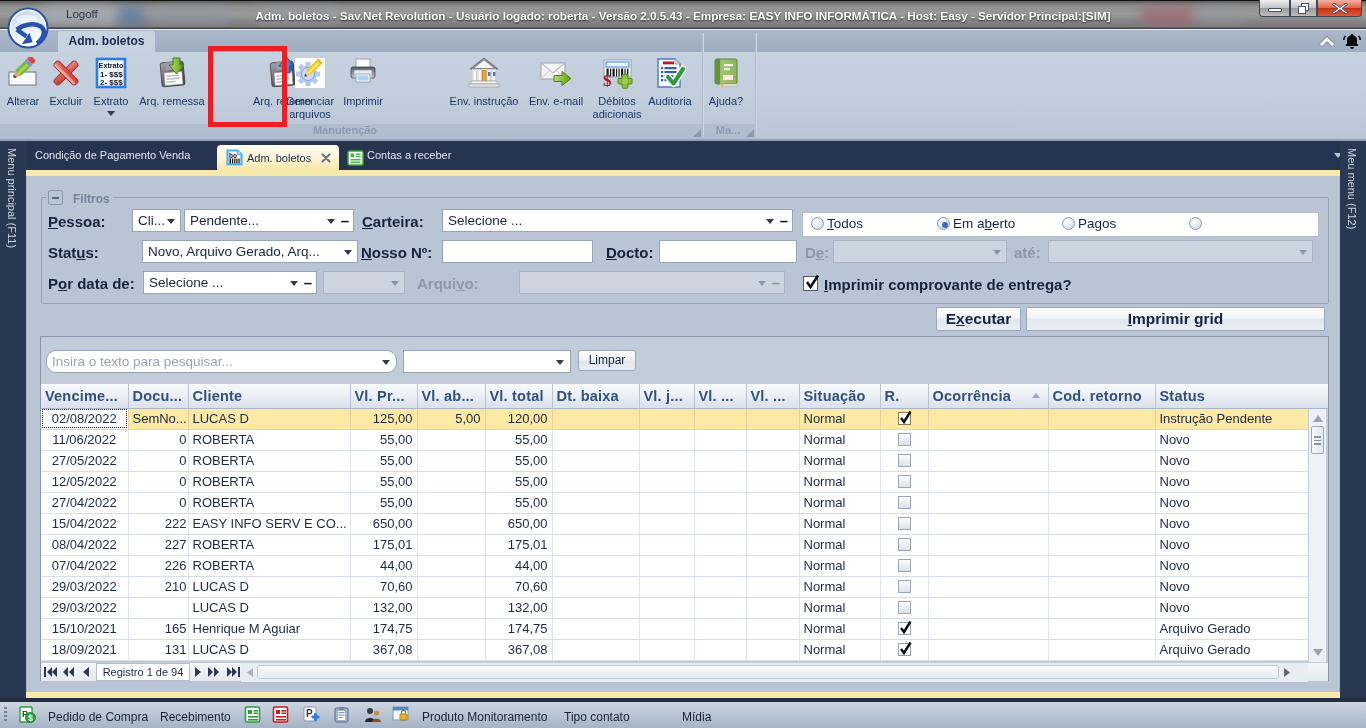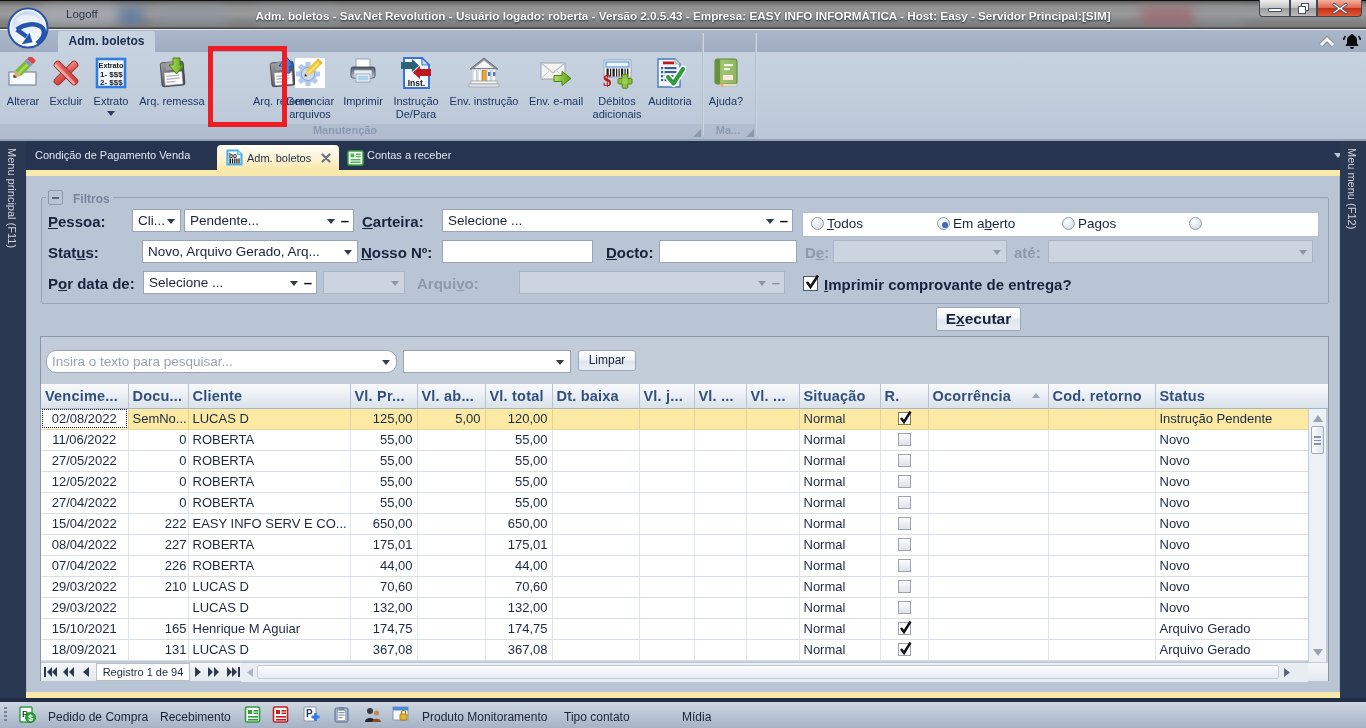--- a/index.html
+++ b/index.html
@@ -247,30 +247,20 @@
               </linearGradient>
             </defs>
         <rect x="4" y="10" width="24" height="11" rx="2" fill="url(#pb)" stroke="#3e4656" stroke-width=".8"></rect>
         <rect x="7" y="13" width="18" height="8" rx="1" fill="#e9edf3" stroke="#8a92a2" stroke-width=".7"></rect>
         <rect x="9" y="17" width="14" height="8" fill="#fdfdfd" stroke="#8a92a2" stroke-width=".8"></rect>
         <rect x="10.5" y="18.5" width="11" height="5" fill="#a8d4ee"></rect>
       </svg>
       <div class="lbl">Imprimir</div>
     </div>
 
-    <div class="ribtn" style="left:378px;width:76px;">
-      <svg class="ricon" viewBox="0 0 32 32">
-        <path d="M4 1 L22 1 L29 8 L29 31 L4 31 Z" fill="#f4f8fd" stroke="#3b74d8" stroke-width="2"></path>
-        <path d="M22 1 L22 8 L29 8 Z" fill="#cfe0f4" stroke="#3b74d8" stroke-width="1.2"></path>
-        <polygon points="1,5 12,5 12,2 19,8.5 12,15 12,12 1,12" fill="#2a6276"></polygon>
-        <polygon points="31,12 20,12 20,9 13,15.5 20,22 20,19 31,19" fill="#c0181f"></polygon>
-        <text x="16.5" y="29" font-size="8.5" font-weight="bold" fill="#111" text-anchor="middle" font-family="Liberation Sans">Inst.</text>
-      </svg>
-      <div class="lbl">Instrução<br>De/Para</div>
-    </div>
 
     <div class="ribtn" style="left:448px;width:72px;">
       <svg class="ricon" viewBox="0 0 32 32">
         <polygon points="16,1 2,12 30,12" fill="#8d929b" stroke="#6b7077" stroke-width="1"></polygon>
         <polygon points="16,3.5 6.5,11 25.5,11" fill="#f4f4f6"></polygon>
         <rect x="4" y="12" width="24" height="12" fill="#e8e9ec"></rect>
         <rect x="5" y="13" width="3.2" height="11" fill="#fdfdfe" stroke="#b0b3ba" stroke-width=".6"></rect>
         <rect x="10" y="13" width="3.2" height="11" fill="#fdfdfe" stroke="#b0b3ba" stroke-width=".6"></rect>
         <rect x="19" y="13" width="3.2" height="11" fill="#fdfdfe" stroke="#b0b3ba" stroke-width=".6"></rect>
         <rect x="24" y="13" width="3.2" height="11" fill="#fdfdfe" stroke="#b0b3ba" stroke-width=".6"></rect>
@@ -493,20 +483,21 @@
     </div>
 
 <div class="abs" style="left:803px;top:276px;width:15px;height:15px;background:#fff;border:1px solid #4a5a70;">
   <svg style="position:absolute;left:1px;top:-3px;" width="15" height="16" viewBox="0 0 15 16">
         <path d="M2 8 L5.5 13 L13 1.5" fill="none" stroke="#101010" stroke-width="2.6"></path>
       </svg>
 </div>
 <div class="abs" style="left:824px;top:276px;font-size:15px;font-weight:bold;color:#16243e;"><u>I</u>mprimir comprovante de entrega?</div>
 
 <div class="abs btn" style="left:936px;top:307px;width:85px;height:24px;line-height:22px;">E<u>x</u>ecutar</div>
+<div class="abs btn" style="left:1026px;top:307px;width:299px;height:24px;line-height:22px;"><u>I</u>mprimir grid</div>
 
 <div class="abs" id="gridpanel">
 
   <div class="abs combo" style="left:5px;top:13px;width:351px;border-radius:10px;">
     <span class="txt" style="color:#98a2b2;">Insira o texto para pesquisar...</span>
         <span class="darr" style="right:6px;top:9px;"></span>
   </div>
   <div class="abs combo" style="left:362px;top:13px;width:168px;">
     <span class="darr" style="right:6px;top:9px;"></span>
   </div>

